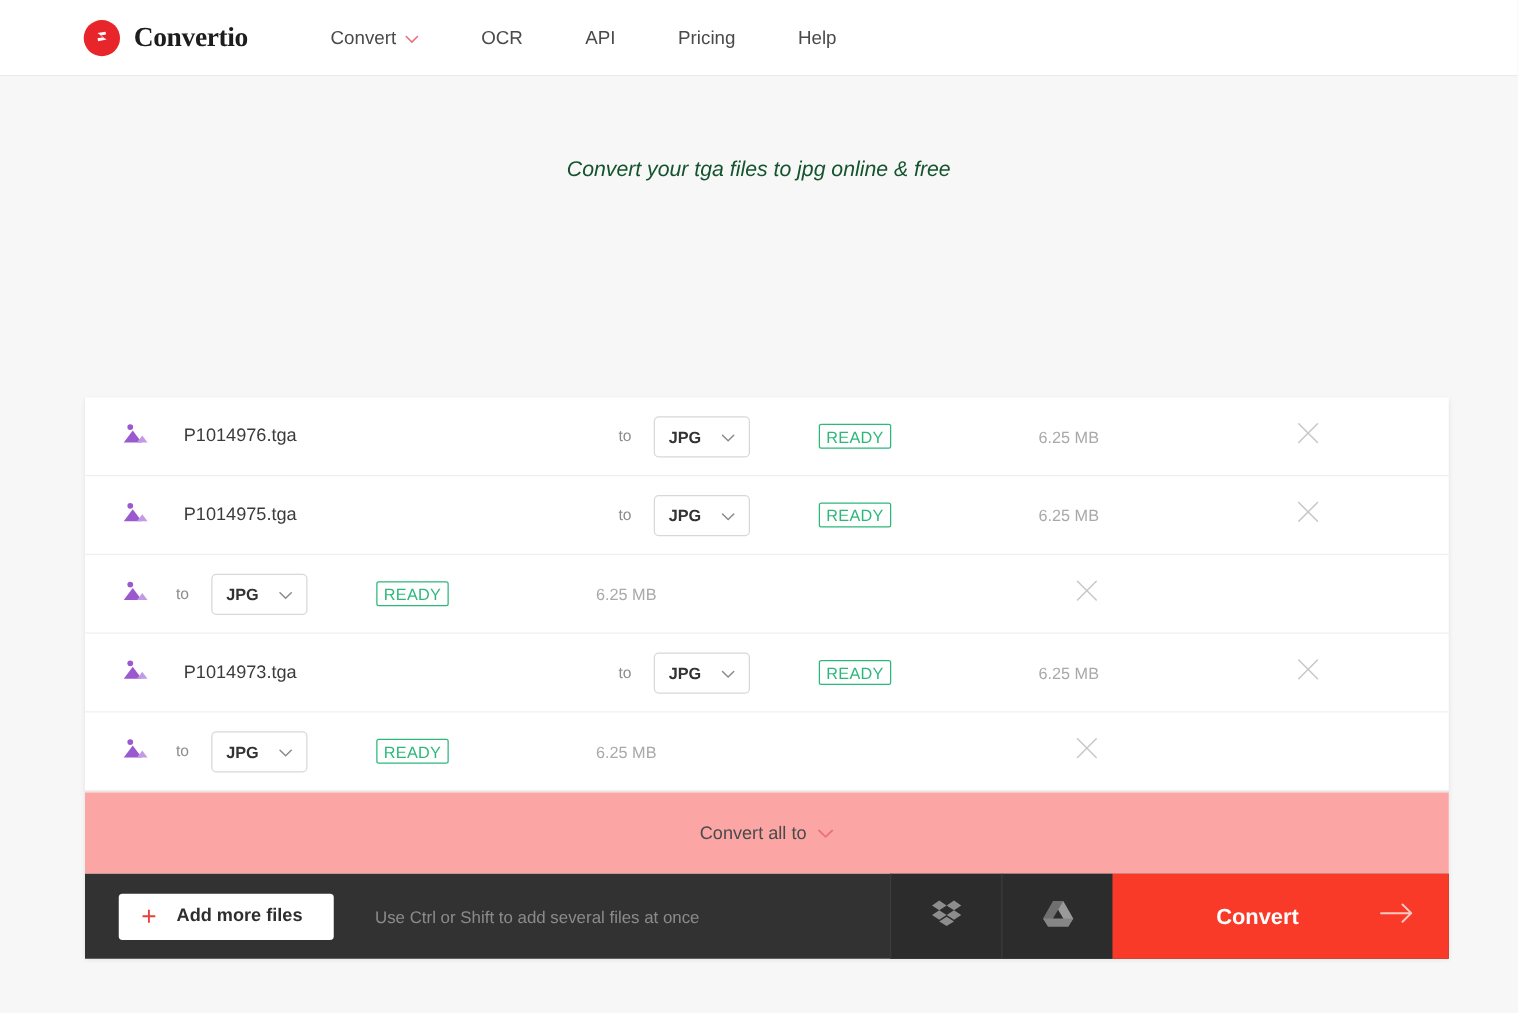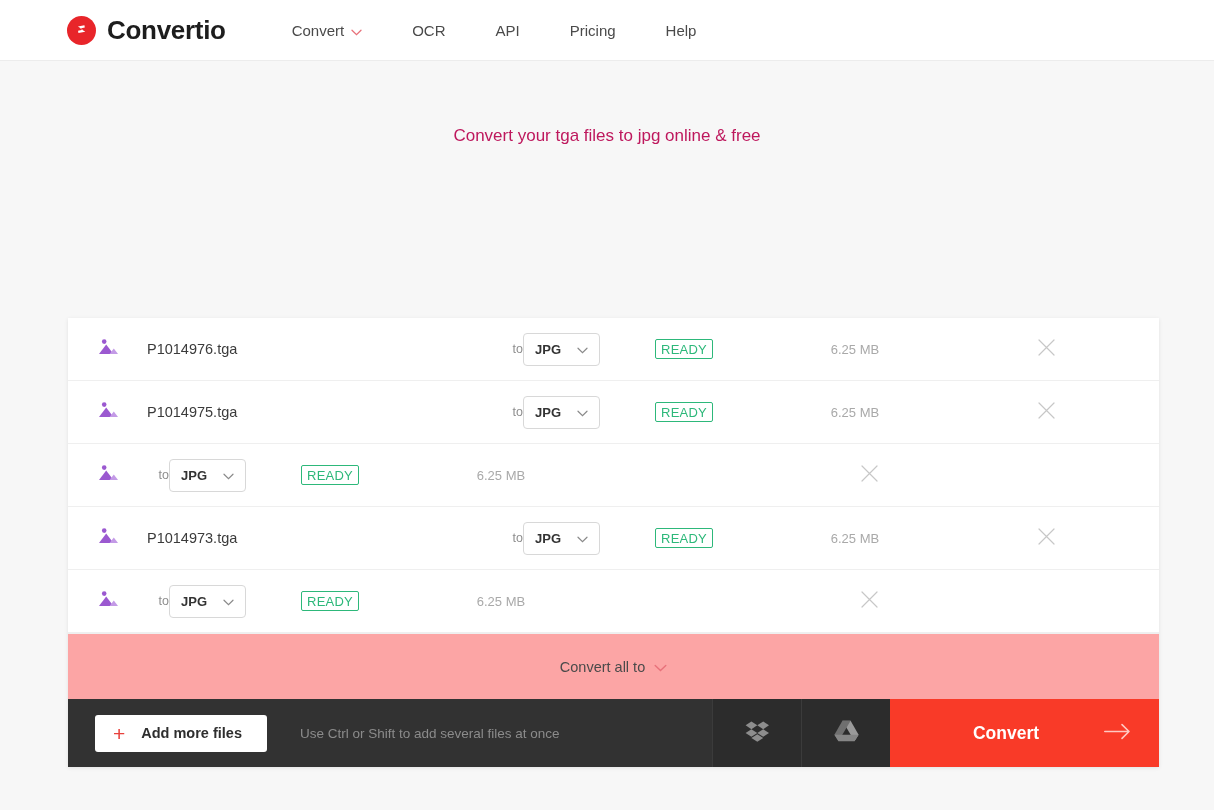--- a/index.html
+++ b/index.html
@@ -20,42 +20,44 @@
     padding: 0 0 0 67px;
   }
   .brand { display: flex; align-items: center; gap: 11px; }
   .brand-mark {
     width: 29px; height: 29px; border-radius: 50%;
     background: #e8252a;
     display: flex; align-items: center; justify-content: center;
     flex: none;
   }
   .brand-name {
-    font-size: 26px; font-weight: bold; color: #1d1d1d;
+    font-size: 22px; font-weight: bold; color: #1d1d1d;
     letter-spacing: -0.3px;
+    font-family: Liberation Serif, serif;
   }
   .nav { display: flex; align-items: center; margin-left: 66px; }
   .nav-item {
     font-size: 15px; color: #4a4a4a;
     padding: 0 25px;
     display: flex; align-items: center; gap: 7px;
     cursor: pointer; white-space: nowrap;
   }
   .nav-item:first-child { padding-left: 0; }
   .chev-red { display: block; }
 
   
   .hero { text-align: center; padding-top: 54px; }
   .hero h1 {
     font-size: 34px; font-weight: normal; color: #e8413c;
     letter-spacing: 0.1px;
   }
   .hero p {
-    font-size: 17px; color: #be185d;
+    font-size: 17px; color: #14532d;
     margin-top: 11px;
+    font-style: italic;
   }
 
   
   .card {
     position: absolute;
     left: 68px; top: 318px;
     width: 1091px;
     background: #ffffff;
     box-shadow: 0 1px 4px rgba(0,0,0,0.09);
   }
@@ -68,21 +70,21 @@
   .row:last-of-type { border-bottom: none; }
 
   .file-icon { width: 26px; flex: none; }
   .file-name {
     font-size: 14.5px; color: #3b3b3b;
     margin-left: 24px;
     width: 330px;
   }
   .to-label {
     font-size: 12.5px; color: #8d8d8d;
-    width: 46px; text-align: right;
+    width: 46px; text-align: center;
     flex: none;
   }
   .fmt-select {
     width: 77px; height: 33px;
     border: 1px solid #d8d8d8; border-radius: 4px;
     background: #fff;
     display: flex; align-items: center; justify-content: center;
     gap: 16px;
     font-size: 13px; font-weight: bold; color: #333;
     cursor: pointer; flex: none;

